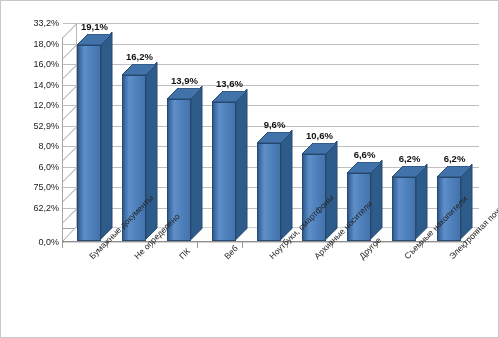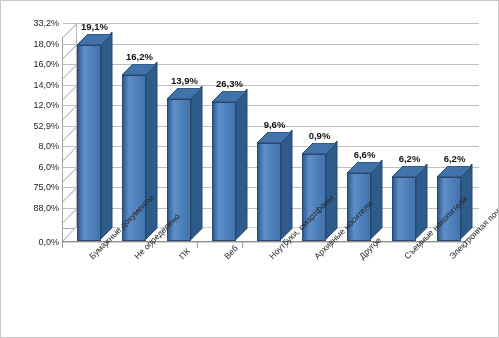--- a/index.html
+++ b/index.html
@@ -349,23 +349,23 @@
             <svg width="37" height="13">
               <polygon points="0,11 11,0 35,0 24,11" fill="#4272AA" stroke="#27496F" stroke-width="1"></polygon>
             </svg>
           </div>
         </div>
       </div>
     <div id="labels-layer">
         <div class="datalabel" style="left: 72px; width: 43px; top: 20.225px;">19,1%</div>
         <div class="datalabel" style="left: 117px; width: 43px; top: 49.95px;">16,2%</div>
         <div class="datalabel" style="left: 162px; width: 43px; top: 73.525px;">13,9%</div>
-        <div class="datalabel" style="left: 207px; width: 43px; top: 76.6px;">26,3%</div>
+        <div class="datalabel" style="left: 207px; width: 43px; top: 76.6px;">13,6%</div>
         <div class="datalabel" style="left: 252px; width: 43px; top: 117.6px;">9,6%</div>
-        <div class="datalabel" style="left: 297px; width: 43px; top: 128.875px;">0,9%</div>
+        <div class="datalabel" style="left: 297px; width: 43px; top: 128.875px;">10,6%</div>
         <div class="datalabel" style="left: 342px; width: 43px; top: 148.35px;">6,6%</div>
         <div class="datalabel" style="left: 387px; width: 43px; top: 152.45px;">6,2%</div>
         <div class="datalabel" style="left: 432px; width: 43px; top: 152.45px;">6,2%</div>
       </div>
     <div id="catlabels-layer">
         <div class="catlabel" style="left: 86px; top: 253px;">Бумажные документы</div>
         <div class="catlabel" style="left: 131px; top: 253px;">Не определено</div>
         <div class="catlabel" style="left: 176px; top: 253px;">ПК</div>
         <div class="catlabel" style="left: 221px; top: 253px;">Веб</div>
         <div class="catlabel" style="left: 266px; top: 253px;">Ноутбуки, смартфоны</div>
@@ -380,17 +380,17 @@
   <div id="ylabels">
     <div class="ylabel" style="top:17px;">33,2%</div>
     <div class="ylabel" style="top:37.5px;">18,0%</div>
     <div class="ylabel" style="top:58px;">16,0%</div>
     <div class="ylabel" style="top:78.5px;">14,0%</div>
     <div class="ylabel" style="top:99px;">12,0%</div>
     <div class="ylabel" style="top:119.5px;">52,9%</div>
     <div class="ylabel" style="top:140px;">8,0%</div>
     <div class="ylabel" style="top:160.5px;text-align:right;">6,0%</div>
     <div class="ylabel" style="top:181px;">75,0%</div>
-    <div class="ylabel" style="top:201.5px;">88,0%</div>
+    <div class="ylabel" style="top:201.5px;">62,2%</div>
     <div class="ylabel" style="top:236px;">0,0%</div>
   </div>
 
 </div>
 
 </body></html>

